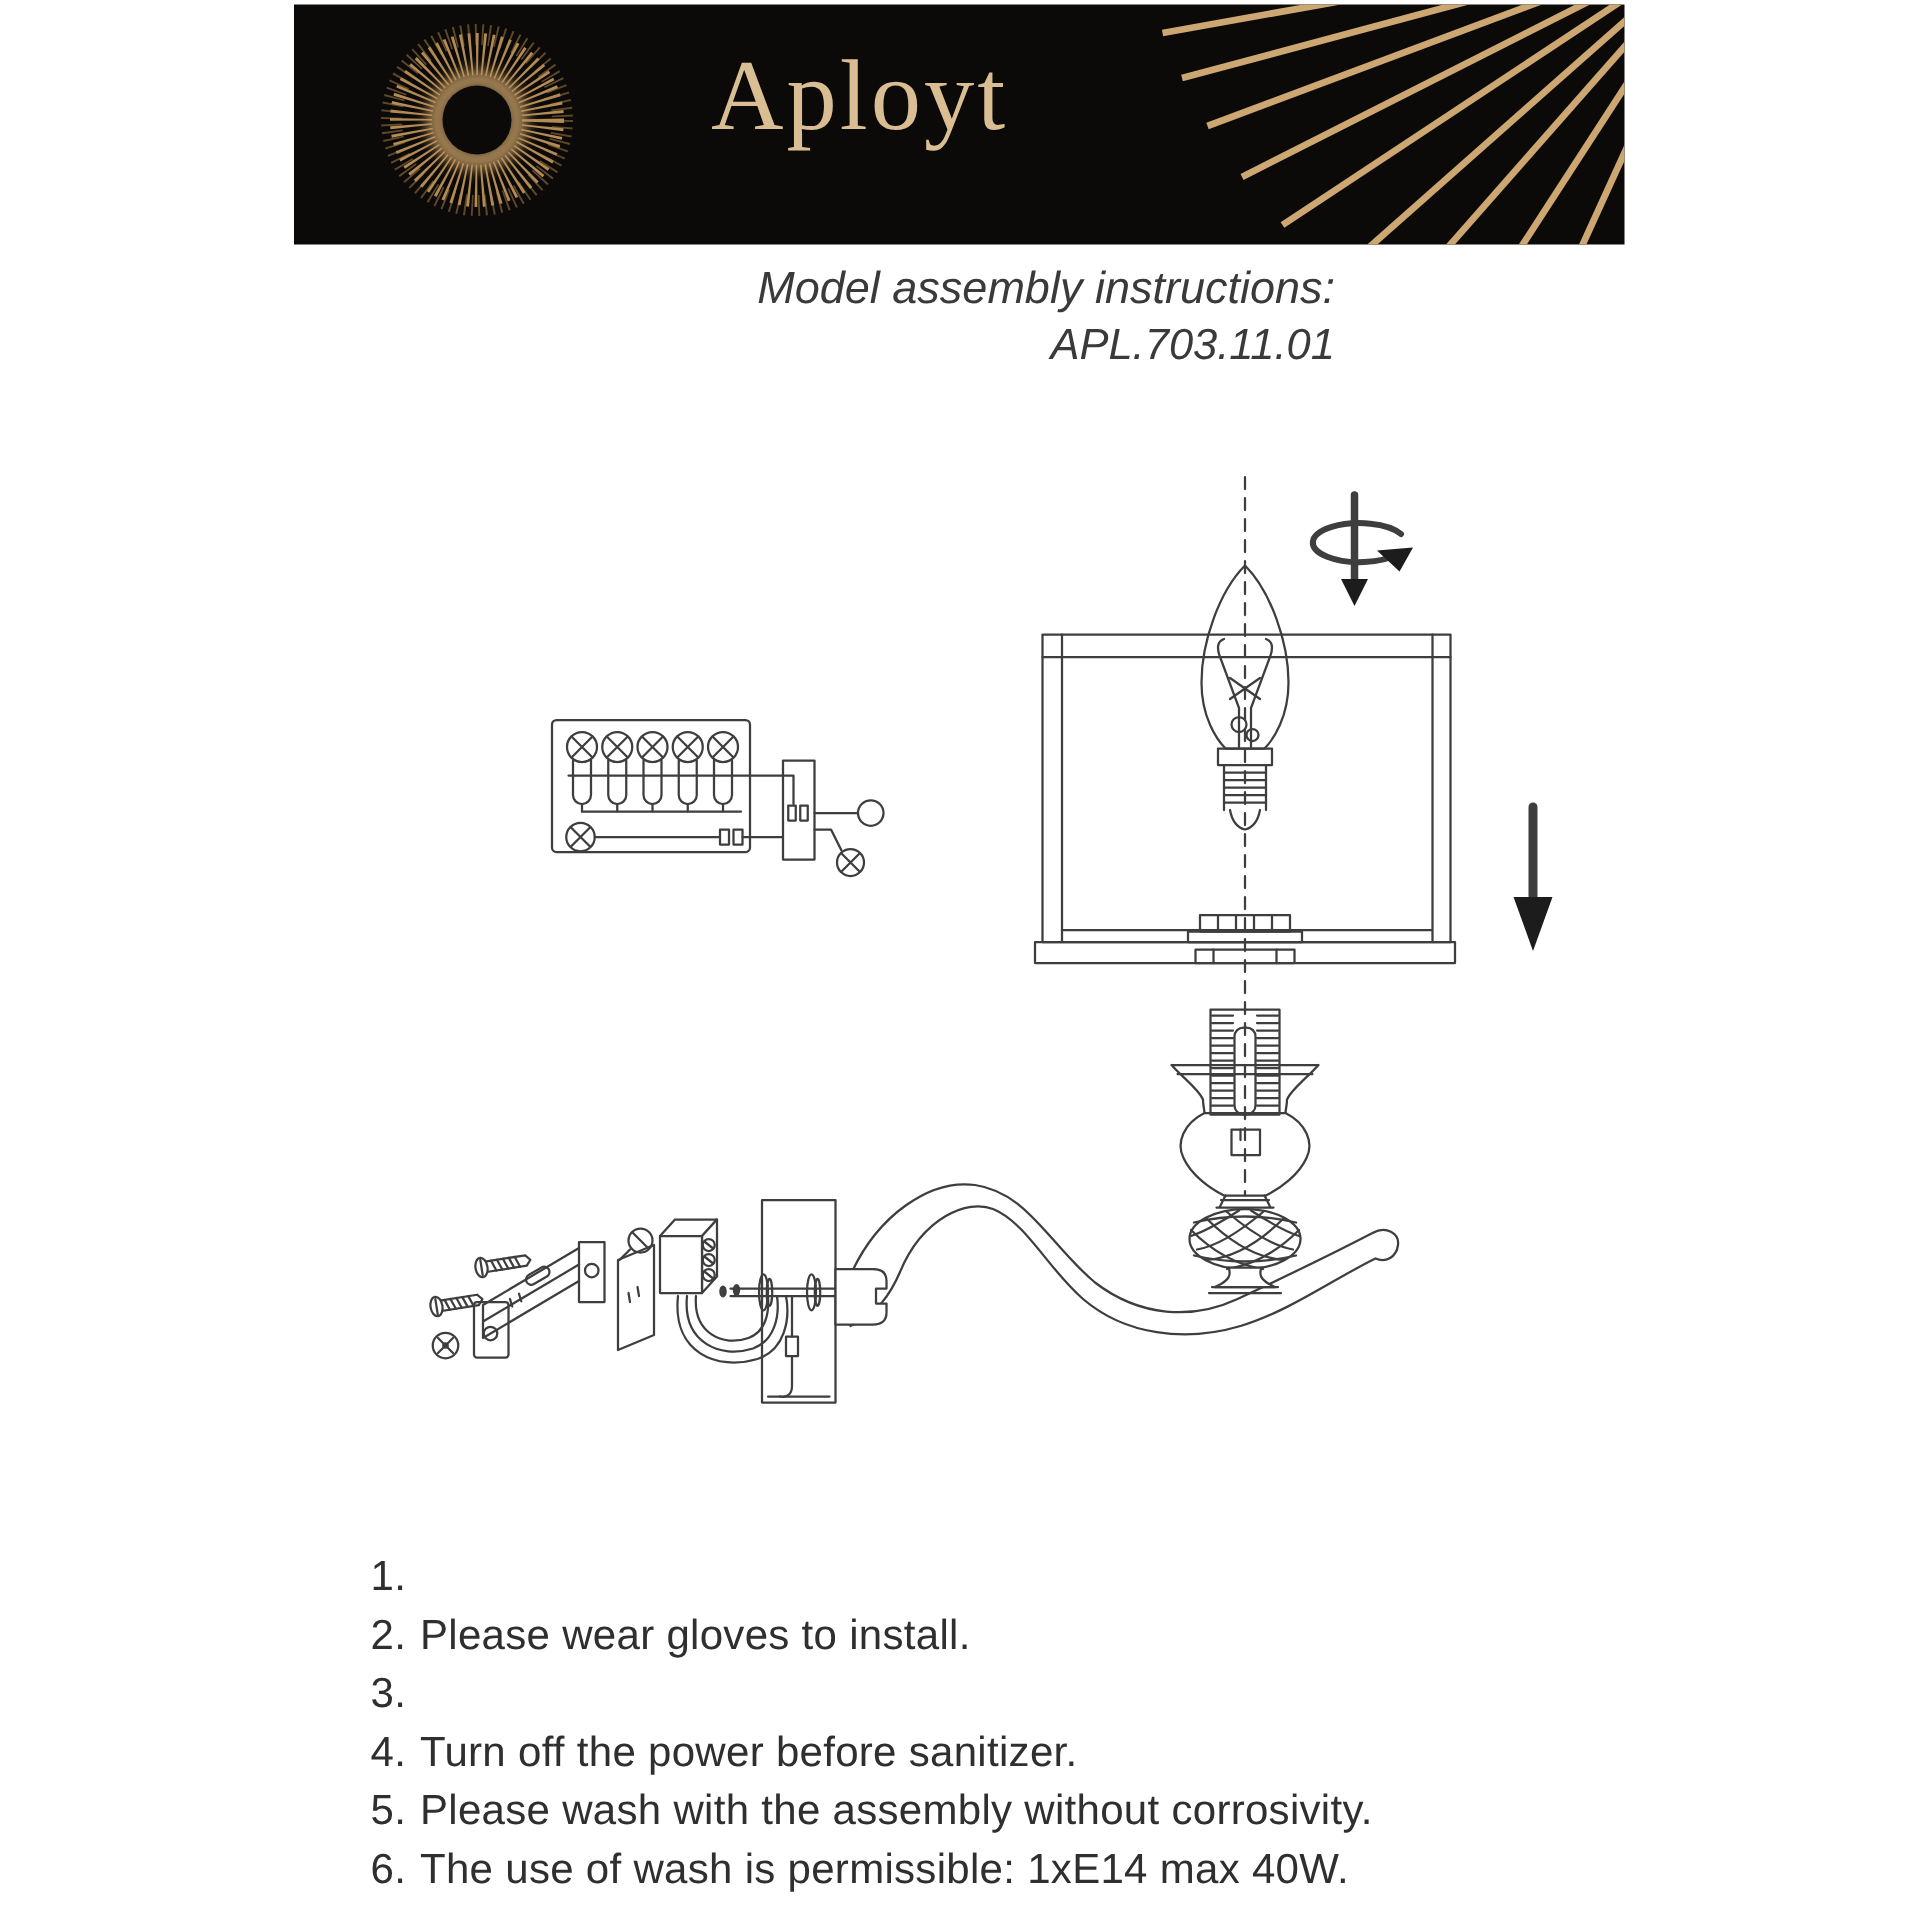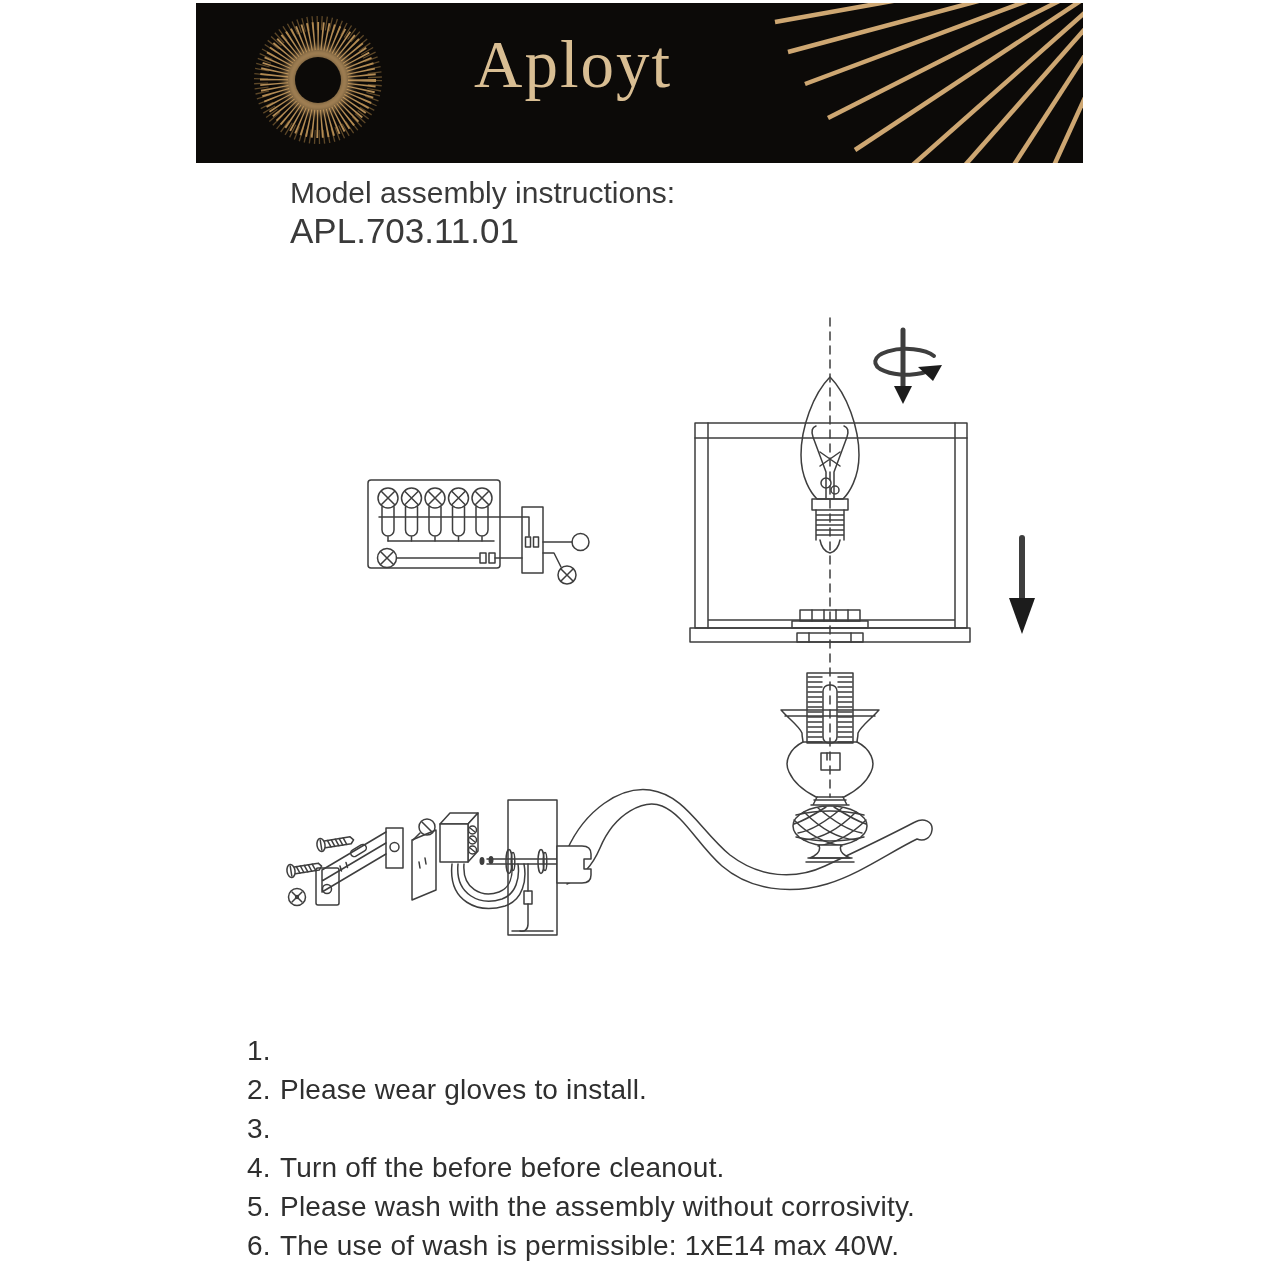--- a/index.html
+++ b/index.html
@@ -5,23 +5,23 @@
   html,body{margin:0;padding:0;background:#ffffff;}
   .page{position:relative;width:1280px;height:1280px;background:#ffffff;overflow:hidden;
         font-family:"Liberation Sans",sans-serif;}
   
   .banner{position:absolute;left:196px;top:3px;width:887px;height:160px;background:#0c0a08;overflow:hidden;}
   .logo-svg{position:absolute;left:47px;top:-1px;}
   .brand{position:absolute;left:230px;top:28px;font-family:"Liberation Serif","DejaVu Serif",serif;
          font-size:67px;font-weight:400;color:#d9be93;letter-spacing:2px;line-height:1;margin-left:48px;}
   .rays-svg{position:absolute;right:0;top:0;}
   
-  .titleblock{position:absolute;left:290px;top:174px;width:600px;text-align:left;color:#3a3a3a;}
+  .titleblock{position:absolute;left:290px;top:174px;width:600px;text-align:right;color:#3a3a3a;font-style:italic;}
   .title{font-size:30px;line-height:38px;}
-  .model{font-size:35px;line-height:37px;}
+  .model{font-size:29px;line-height:37px;}
   
   .art{position:absolute;left:0;top:0;}
   .art path,.art rect,.art circle,.art ellipse,.art line,.art polyline{vector-effect:none;}
   
   .list{position:absolute;left:247px;top:1031px;margin:0;padding:0;list-style:none;
         font-size:28px;color:#2f2f2f;letter-spacing:.2px;}
   .list li{display:flex;line-height:39px;white-space:nowrap;}
   .list .num{width:33px;flex:0 0 33px;}
 </style>
 </head>
@@ -242,21 +242,21 @@
     </li>
     <li>
       <span class="num">2.</span>
       <span class="txt">Please wear gloves to install.</span>
     </li>
     <li>
       <span class="num">3.</span>
     </li>
     <li>
       <span class="num">4.</span>
-      <span class="txt">Turn off the before before cleanout.</span>
+      <span class="txt">Turn off the power before sanitizer.</span>
     </li>
     <li>
       <span class="num">5.</span>
       <span class="txt">Please wash with the assembly without corrosivity.</span>
     </li>
     <li>
       <span class="num">6.</span>
       <span class="txt">The use of wash is permissible: 1xE14 max 40W.</span>
     </li>
   </ol>

